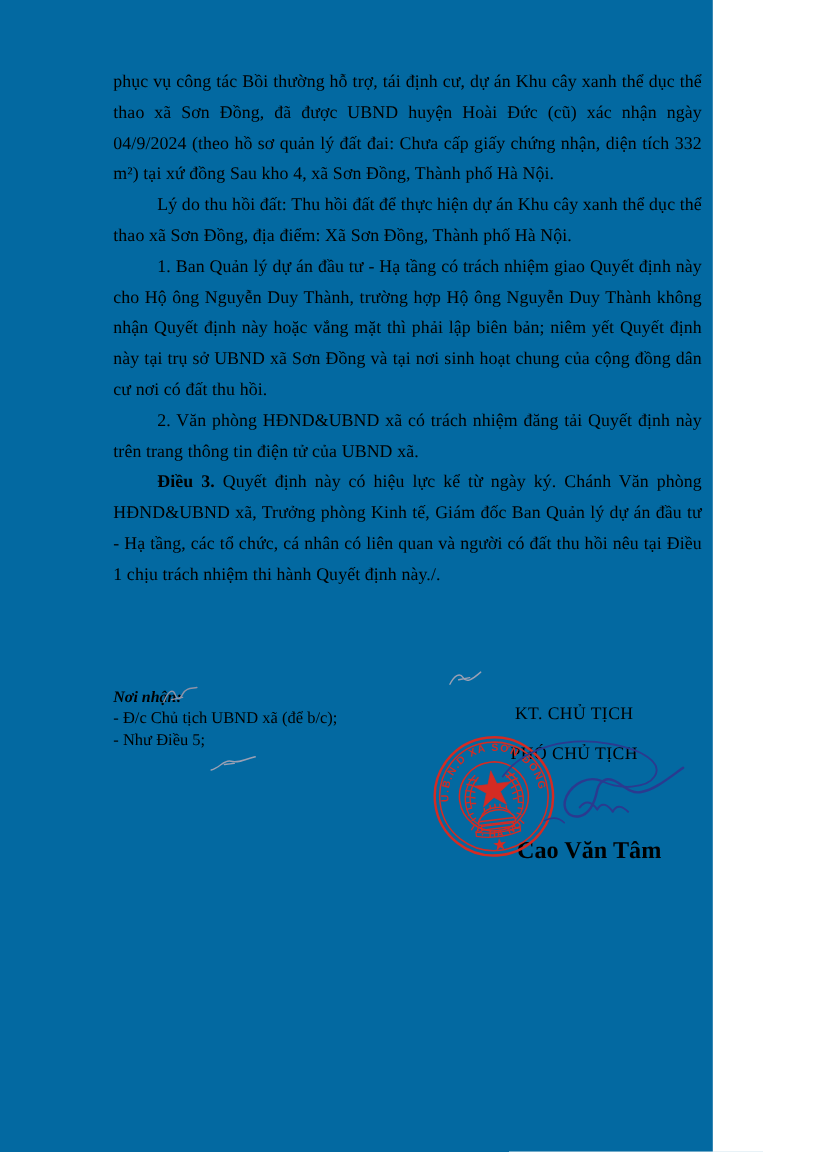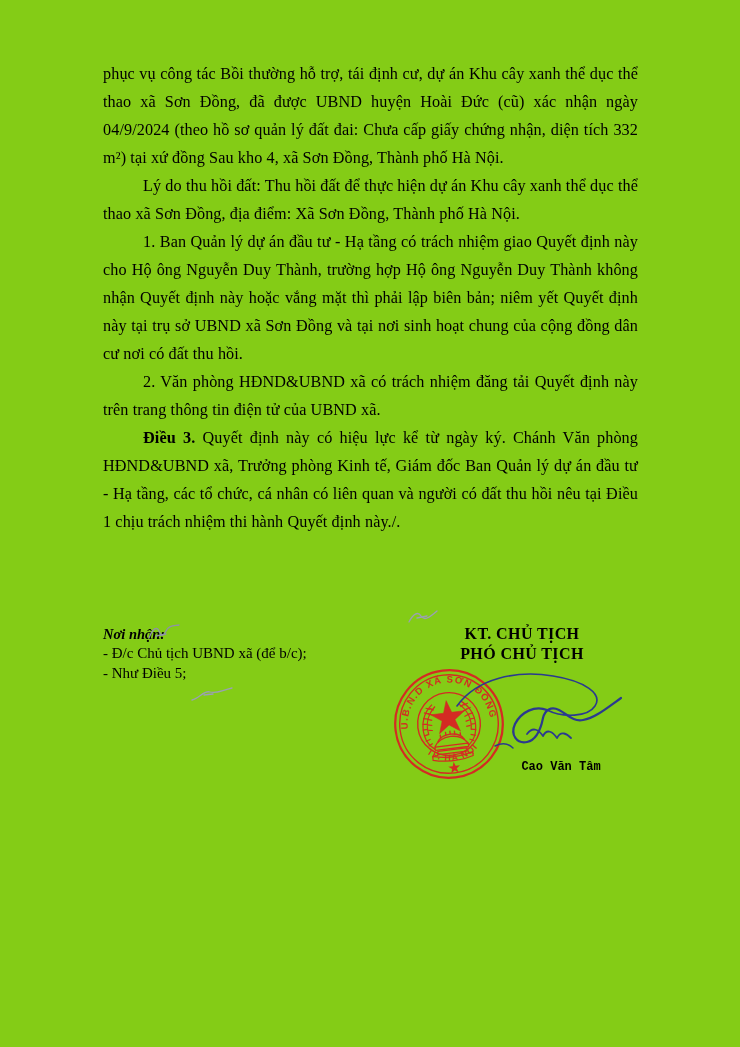--- a/index.html
+++ b/index.html
@@ -7,23 +7,23 @@
     margin: 0;
     padding: 0;
     background: #ffffff;
   }
   body {
     font-family: "Liberation Serif", "DejaVu Serif", serif;
     color: #000000;
   }
   .page {
     position: relative;
-    width: 740px;
+    width: 648px;
     height: 1047px;
-    background: #84cc16;
+    background: #0369a1;
     overflow: hidden;
     box-sizing: border-box;
   }
   .body-area {
     position: absolute;
     left: 103px;
     top: 60px;
     width: 535px;
   }
   p.para {
@@ -75,36 +75,34 @@
 
   .signature-block {
     position: absolute;
     left: 392px;
     top: 0;
     width: 260px;
     text-align: center;
   }
   .sig-title {
     font-size: 16px;
-    font-weight: bold;
+    font-weight: normal;
     line-height: 20px;
     letter-spacing: 0.4px;
-    margin: 0;
+    margin: 16px;
   }
   .signer-name {
     position: absolute;
     left: 392px;
     top: 136px;
     width: 260px;
-    text-align: center;
-    font-size: 12px;
+    font-size: 22px;
     font-weight: bold;
     padding-left: 78px;
     box-sizing: border-box;
-    font-family: Liberation Mono, monospace;
   }
 
   
   .seal {
     position: absolute;
     left: 393px;
     top: 668px;
     width: 112px;
     height: 112px;
     transform: rotate(-7deg);

